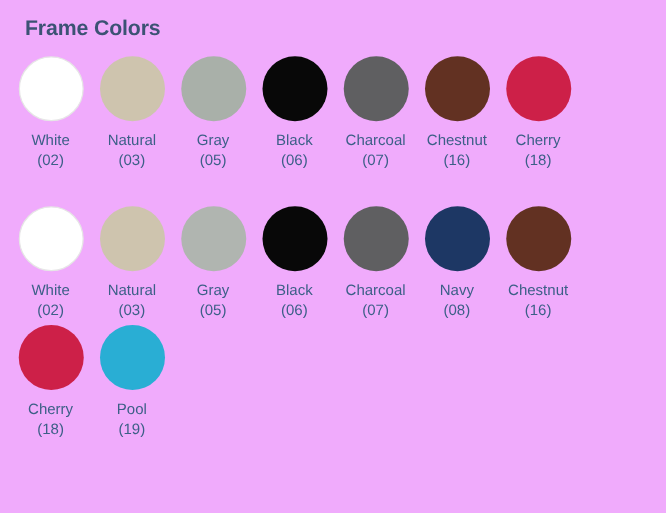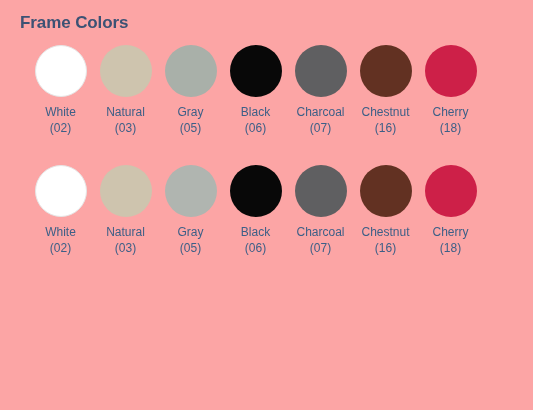--- a/index.html
+++ b/index.html
@@ -12,21 +12,21 @@
     height: 410px;
     overflow: hidden;
     font-family: "Liberation Sans", sans-serif;
     -webkit-font-smoothing: antialiased;
   }
 
   .page {
     position: relative;
     width: 533px;
     height: 410px;
-    background: #fca5a5;
+    background: #f0abfc;
     box-sizing: border-box;
   }
 
   .section {
     padding: 0 0 0 0;
   }
 
   .section-frame { padding-top: 13px; }
   .section-slat  { padding-top: 25px; }
 
@@ -35,21 +35,21 @@
     font-weight: bold;
     color: #3c5274;
     letter-spacing: -0.1px;
     margin: 0 0 12px 20px;
     line-height: 20px;
   }
 
   .swatch-row {
     display: flex;
     flex-wrap: wrap;
-    padding-left: 28px;
+    padding-left: 8px;
     padding-right: 6px;
     box-sizing: border-box;
   }
 
   .swatch-cell {
     width: 65px;
     margin-bottom: 4px;
     display: flex;
     flex-direction: column;
     align-items: center;
@@ -152,25 +152,35 @@
           <span class="swatch-dot" style="background: rgb(8, 8, 8);"></span>
           <span class="swatch-label">Black</span>
           <span class="swatch-code">(06)</span>
         </div>
         <div class="swatch-cell">
           <span class="swatch-dot" style="background: rgb(95, 95, 97);"></span>
           <span class="swatch-label">Charcoal</span>
           <span class="swatch-code">(07)</span>
         </div>
         <div class="swatch-cell">
+          <span class="swatch-dot" style="background: rgb(29, 55, 100);"></span>
+          <span class="swatch-label">Navy</span>
+          <span class="swatch-code">(08)</span>
+        </div>
+        <div class="swatch-cell">
           <span class="swatch-dot" style="background: rgb(98, 49, 34);"></span>
           <span class="swatch-label">Chestnut</span>
           <span class="swatch-code">(16)</span>
         </div>
         <div class="swatch-cell">
           <span class="swatch-dot" style="background: rgb(205, 32, 72);"></span>
           <span class="swatch-label">Cherry</span>
           <span class="swatch-code">(18)</span>
         </div>
+        <div class="swatch-cell">
+          <span class="swatch-dot" style="background: rgb(41, 174, 212);"></span>
+          <span class="swatch-label">Pool</span>
+          <span class="swatch-code">(19)</span>
+        </div>
       </div>
   </div>
 
 </div>
 
 </body></html>

